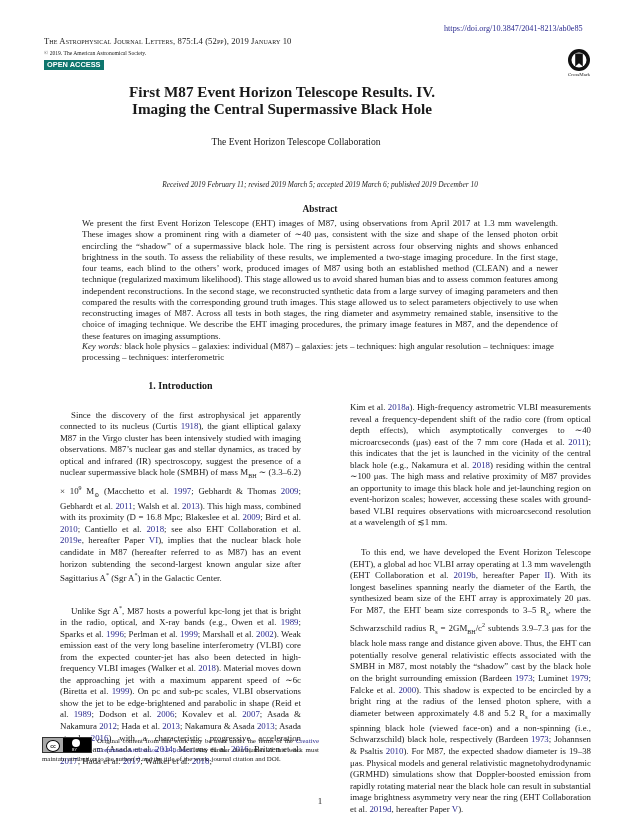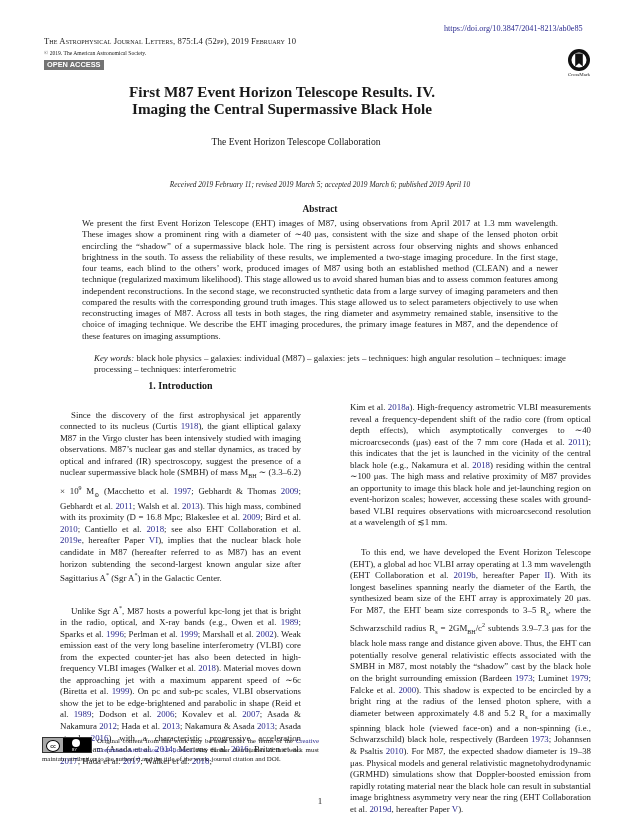--- a/index.html
+++ b/index.html
@@ -8,42 +8,42 @@
     font-family: "Liberation Serif", "DejaVu Serif", serif; color: #1a1a1a;
   }
   .link { color: #2b2b8f; }
   .header-line {
     position: absolute; left: 44px; top: 36px;
     font-size: 8.6px; letter-spacing: 0.1px; font-variant: small-caps;
   }
   .copyright { position: absolute; left: 44px; top: 50px; font-size: 5.6px; }
   .open-access {
     position: absolute; left: 44px; top: 60px;
-    background: #737373; color: #fff; font-family: "Liberation Sans", sans-serif;
+    background: #0f766e; color: #fff; font-family: "Liberation Sans", sans-serif;
     font-weight: bold; font-size: 7.4px; padding: 0px 3px; line-height: 10px;
   }
   .doi { position: absolute; left: 444px; top: 24px; font-size: 8.2px; color: #2b2b8f; }
   .crossmark { position: absolute; left: 562px; top: 48px; width: 34px; text-align: center; }
   .crossmark svg { display: block; margin: 0 auto; }
   .crossmark-label { font-size: 5px; color: #222; }
 
   .title {
     position: absolute; left: 0; width: 564px; top: 83px; text-align: center;
     font-weight: bold; font-size: 15.2px; line-height: 17px;
   }
   .authors { position: absolute; left: 0; width: 592px; top: 136px; text-align: center; font-size: 9.6px; line-height: 12px; }
   .dates { position: absolute; left: 0; width: 640px; top: 180px; text-align: center; font-style: italic; font-size: 7.4px; }
   .abstract-head { position: absolute; left: 0; width: 640px; top: 204px; text-align: center; font-weight: bold; font-size: 9.4px; }
   .abstract {
     position: absolute; left: 82px; width: 476px; top: 218px;
     font-size: 8.85px; line-height: 11.25px; text-align: justify; margin: 0;
   }
   .keywords {
     position: absolute; left: 82px; width: 476px; top: 341px;
-    font-size: 8.85px; line-height: 11.25px; margin: 12px;
+    font-size: 8.85px; line-height: 11.25px; margin: 0;
   }
   .keywords .kw-label { font-style: italic; }
 
   .col { position: absolute; top: 380px; width: 277px; font-size: 8.85px; line-height: 11.55px; text-align: justify; }
   .col-left { left: 42px; }
   .col-right { left: 332px; top: 384px; }
   .section-head { text-align: center; font-weight: bold; font-size: 10px; margin: 0 0 5px 0; }
   .col p { margin: 18px; text-indent: 11px; }
   .col p.noindent { text-indent: 0; }
 
@@ -55,41 +55,41 @@
   .cc-badge .cc { position: absolute; left: 3px; top: 2px; width: 12px; height: 10px; border-radius: 50%; background: #fff; border: 1.2px solid #000; font-size: 5px; font-family: "Liberation Sans", sans-serif; font-weight: bold; text-align: center; line-height: 10px; }
   .cc-badge .by { position: absolute; left: 20px; top: 0px; width: 28px; height: 14px; background: #000; }
   .cc-badge .by-circle { position: absolute; left: 9px; top: 1px; width: 8px; height: 8px; border-radius: 50%; background: #fff; }
   .cc-badge .by-text { position: absolute; left: 9px; top: 8px; font-size: 3.6px; color: #fff; font-family: "Liberation Sans", sans-serif; }
 
   .page-number { position: absolute; left: 0; width: 640px; top: 796px; text-align: center; font-size: 9px; }
 </style>
 </head>
 <body>
 
-<div class="header-line">The Astrophysical Journal Letters, 875:L4 (52pp), 2019 February 10</div>
+<div class="header-line">The Astrophysical Journal Letters, 875:L4 (52pp), 2019 January 10</div>
 <div class="copyright">© 2019. The American Astronomical Society.</div>
 <div class="open-access">OPEN ACCESS</div>
 <a class="doi">https://doi.org/10.3847/2041-8213/ab0e85</a>
 <div class="crossmark">
   <svg width="24" height="24" viewBox="0 0 24 24">
     <circle cx="12" cy="12" r="11" fill="#111"></circle>
     <circle cx="12" cy="12" r="7.5" fill="#fff"></circle>
     <path d="M8.2 5.5 h7.6 v13 l-3.8 -3.2 l-3.8 3.2 z" fill="#111"></path>
   </svg>
   <div class="crossmark-label">CrossMark</div>
 </div>
 
 <div class="title">
   <div>First M87 Event Horizon Telescope Results. IV.</div>
   <div>Imaging the Central Supermassive Black Hole</div>
 </div>
 <div class="authors">
   <div>The Event Horizon Telescope Collaboration</div>
 </div>
-<div class="dates">Received 2019 February 11; revised 2019 March 5; accepted 2019 March 6; published 2019 April 10</div>
+<div class="dates">Received 2019 February 11; revised 2019 March 5; accepted 2019 March 6; published 2019 December 10</div>
 
 <div class="abstract-head">Abstract</div>
 <p class="abstract">We present the first Event Horizon Telescope (EHT) images of M87, using observations from April 2017 at 1.3 mm wavelength. These images show a prominent ring with a diameter of ∼40 μas, consistent with the size and shape of the lensed photon orbit encircling the “shadow” of a supermassive black hole. The ring is persistent across four observing nights and shows enhanced brightness in the south. To assess the reliability of these results, we implemented a two-stage imaging procedure. In the first stage, four teams, each blind to the others’ work, produced images of M87 using both an established method (CLEAN) and a newer technique (regularized maximum likelihood). This stage allowed us to avoid shared human bias and to assess common features among independent reconstructions. In the second stage, we reconstructed synthetic data from a large survey of imaging parameters and then compared the results with the corresponding ground truth images. This stage allowed us to select parameters objectively to use when reconstructing images of M87. Across all tests in both stages, the ring diameter and asymmetry remained stable, insensitive to the choice of imaging technique. We describe the EHT imaging procedures, the primary image features in M87, and the dependence of these features on imaging assumptions.</p>
 <p class="keywords"><span class="kw-label">Key words:</span> <span>black hole physics – galaxies: individual (M87) – galaxies: jets – techniques: high angular resolution – techniques: image processing – techniques: interferometric</span></p>
 
 <div class="col col-left">
   <div class="section-head">1. Introduction</div>
   <div>
       <p><span>Since the discovery of the first astrophysical jet apparently connected to its nucleus (Curtis </span><a class="link">1918</a><span>), the giant elliptical galaxy M87 in the Virgo cluster has been intensively studied with imaging observations. M87’s nuclear gas and stellar dynamics, as traced by optical and infrared (IR) spectroscopy, suggest the presence of a nuclear supermassive black hole (SMBH) of mass M</span><sub style="font-size: 6px;">BH</sub><span> ∼ (3.3–6.2) × 10</span><sup style="font-size: 6px;">9</sup><span> M</span><sub style="font-size: 6px;">⊙</sub><span> (Macchetto et al. </span><a class="link">1997</a><span>; Gebhardt &amp; Thomas </span><a class="link">2009</a><span>; Gebhardt et al. </span><a class="link">2011</a><span>; Walsh et al. </span><a class="link">2013</a><span>). This high mass, combined with its proximity (D = 16.8 Mpc; Blakeslee et al. </span><a class="link">2009</a><span>; Bird et al. </span><a class="link">2010</a><span>; Cantiello et al. </span><a class="link">2018</a><span>; see also EHT Collaboration et al. </span><a class="link">2019e</a><span>, hereafter Paper </span><a class="link">VI</a><span>), implies that the nuclear black hole candidate in M87 (hereafter referred to as M87) has an event horizon subtending the second-largest known angular size after Sagittarius A</span><sup style="font-size: 6px;">*</sup><span> (Sgr A</span><sup style="font-size: 6px;">*</sup><span>) in the Galactic Center.</span></p>
       <p><span>Unlike Sgr A</span><sup style="font-size: 6px;">*</sup><span>, M87 hosts a powerful kpc-long jet that is bright in the radio, optical, and X-ray bands (e.g., Owen et al. </span><a class="link">1989</a><span>; Sparks et al. </span><a class="link">1996</a><span>; Perlman et al. </span><a class="link">1999</a><span>; Marshall et al. </span><a class="link">2002</a><span>). Weak emission east of the very long baseline interferometry (VLBI) core from the expected counter-jet has also been detected in high-frequency VLBI images (Walker et al. </span><a class="link">2018</a><span>). Material moves down the approaching jet with a maximum apparent speed of ∼6c (Biretta et al. </span><a class="link">1999</a><span>). On pc and sub-pc scales, VLBI observations show the jet to be edge-brightened and parabolic in shape (Reid et al. </span><a class="link">1989</a><span>; Dodson et al. </span><a class="link">2006</a><span>; Kovalev et al. </span><a class="link">2007</a><span>; Asada &amp; Nakamura </span><a class="link">2012</a><span>; Hada et al. </span><a class="link">2013</a><span>; Nakamura &amp; Asada </span><a class="link">2013</a><span>; Asada et al. </span><a class="link">2016</a><span>) with a characteristic progressive acceleration downstream (Asada et al. </span><a class="link">2014</a><span>; Mertens et al. </span><a class="link">2016</a><span>; Britzen et al. </span><a class="link">2017</a><span>; Hada et al. </span><a class="link">2017</a><span>; Walker et al. </span><a class="link">2018</a><span>;</span></p>

